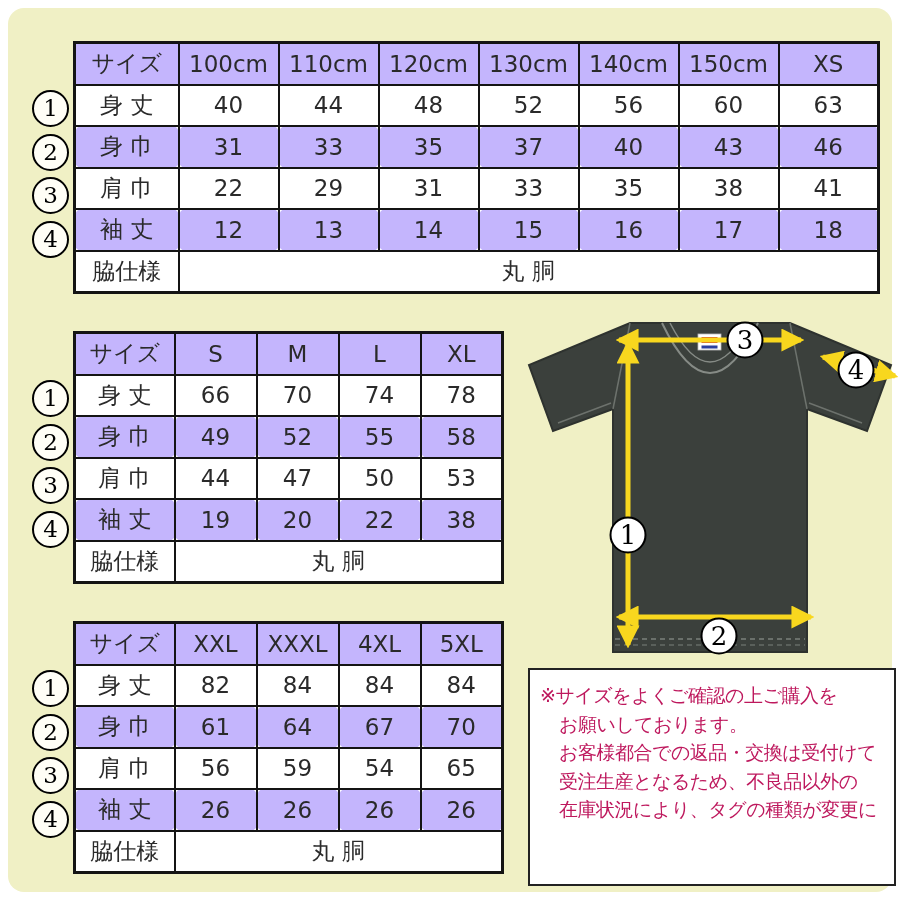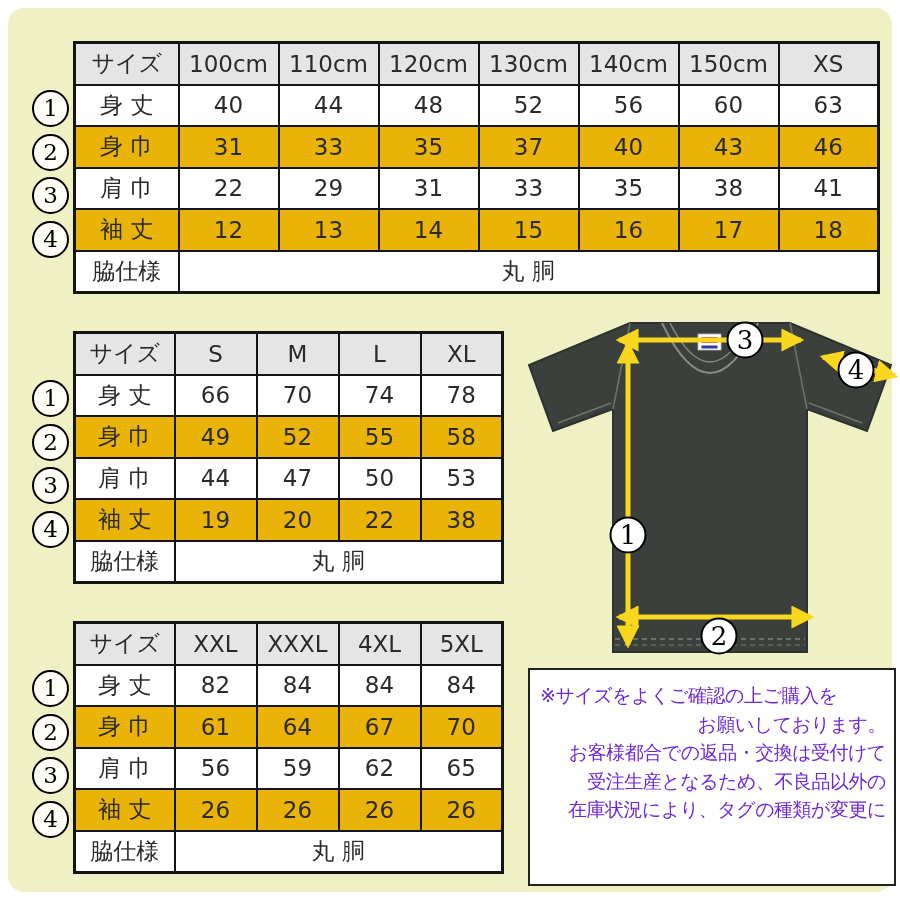--- a/index.html
+++ b/index.html
@@ -25,37 +25,37 @@
     background:#fffef6;font-family:"DejaVu Serif","Liberation Serif",serif;
     font-size:23px;line-height:33px;text-align:center;color:#000;display:inline-block;
   }
   table{border-collapse:collapse;background:#ffffff;table-layout:fixed;}
   table{border:3px solid #141414;}
   th,td{
     border:2px solid #141414;text-align:center;vertical-align:middle;
     font-size:23px;height:39.5px;padding:0;color:#2a2a2a;font-weight:normal;
     overflow:hidden;white-space:nowrap;
   }
-  th{background:#e5e5e5;margin-top:24px;}
-  tr.gray td{background:#eab308;}
+  th{background:#c4b5fd;margin-top:24px;}
+  tr.gray td{background:#c4b5fd;border-radius:7px;}
   
   .tee-wrap{position:absolute;left:506px;top:303px;width:392px;height:352px;}
   .tee-wrap svg{display:block;}
   .svg-circle-num{
     font-family:"DejaVu Serif","Liberation Serif",serif;
     font-size:26px;fill:#000;
   }
   
   .note-box{
     position:absolute;left:520px;top:660px;width:368px;height:218px;
     box-sizing:border-box;background:#ffffff;border:2px solid #222;
     padding:11px 8px 8px 10px;
   }
-  .note-line{font-size:19px;line-height:28.5px;color:#6d28d9;letter-spacing:-0.5px;white-space:nowrap;}
-  .note-line.indent{padding-left:19px;text-align:right;}
+  .note-line{font-size:19px;line-height:28.5px;color:#be185d;letter-spacing:-0.5px;white-space:nowrap;}
+  .note-line.indent{padding-left:19px;}
 </style>
 </head>
 <body>
 
 <div class="canvas">
 
   <section class="table-section section-0">
     <div class="marker-col">
         <div class="marker-spacer"></div>
         <div class="marker-slot">
@@ -258,21 +258,21 @@
             <td>身 巾</td>
             <td>61</td>
             <td>64</td>
             <td>67</td>
             <td>70</td>
           </tr>
           <tr>
             <td>肩 巾</td>
             <td>56</td>
             <td>59</td>
-            <td>62</td>
+            <td>54</td>
             <td>65</td>
           </tr>
           <tr class="gray">
             <td>袖 丈</td>
             <td>26</td>
             <td>26</td>
             <td>26</td>
             <td>26</td>
           </tr>
           <tr>

